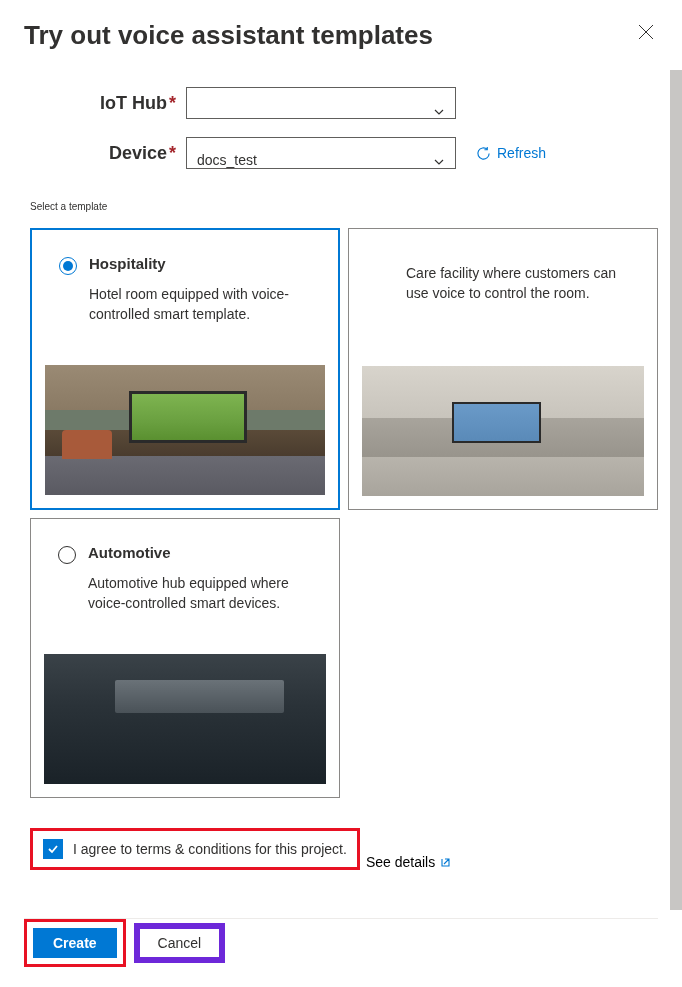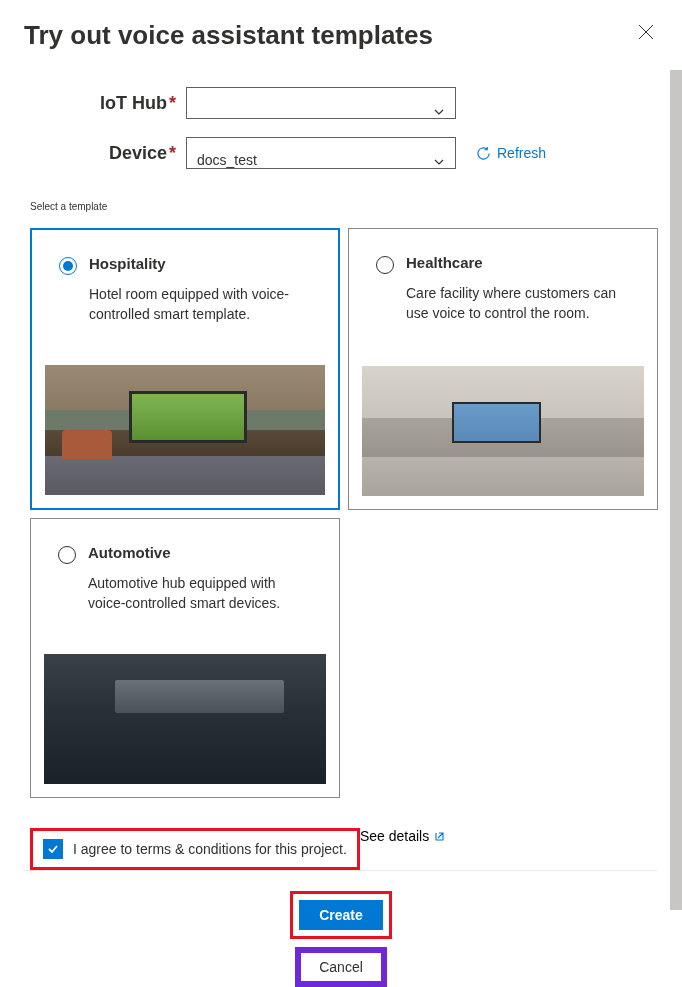--- a/index.html
+++ b/index.html
@@ -241,22 +241,23 @@
       position: absolute;
       left: 25%;
       top: 20%;
       width: 60%;
       height: 25%;
       background: linear-gradient(to bottom, #6a7278 0%, #4a5258 100%);
       border-radius: 2px;
     }
     .terms-row {
       display: flex;
-      align-items: flex-start;
+      align-items: flex-end;
       margin-top: 30px;
+      gap: 6px;
     }
     .terms-highlight {
       border: 3px solid #e81123;
       padding: 8px 10px;
       display: inline-flex;
       align-items: center;
       gap: 10px;
     }
     .checkbox {
       width: 20px;
@@ -274,26 +275,24 @@
     .see-details {
       color: #000000;
       cursor: pointer;
       display: inline-flex;
       align-items: center;
       gap: 4px;
       font-size: 14px;
     }
     .footer {
       margin-top: auto;
-      padding-top: 20px;
       border-top: 1px solid #edebe9;
       display: flex;
       gap: 8px;
       align-items: center;
-      flex-direction: column;
     }
     .create-highlight {
       border: 3px solid #e81123;
       padding: 6px;
     }
     .btn-primary {
       background: #0078d4;
       color: #fff;
       border: none;
       padding: 7px 20px;
@@ -379,37 +378,33 @@
             <div class="radio checked"></div>
             <span class="card-title">Hospitality</span>
           </div>
           <div class="card-desc">Hotel room equipped with voice-controlled smart template.</div>
         </div>
         <div class="card-image img-hospitality"></div>
       </div>
 
       <div class="template-card">
         <div class="card-content">
-          <div class="card-header">
-            <div class="radio"></div>
-            <span class="card-title">Healthcare</span>
-          </div>
           <div class="card-desc">Care facility where customers can use voice to control the room.</div>
         </div>
         <div class="card-image img-healthcare"></div>
       </div>
 
 
       <div class="template-card">
         <div class="card-content">
           <div class="card-header">
             <div class="radio"></div>
             <span class="card-title">Automotive</span>
           </div>
-          <div class="card-desc">Automotive hub equipped with voice-controlled smart devices.</div>
+          <div class="card-desc">Automotive hub equipped where voice-controlled smart devices.</div>
         </div>
         <div class="card-image img-automotive"></div>
       </div>
     </div>
 
     <div class="terms-row">
       <div class="terms-highlight">
         <div class="checkbox">
           <svg width="14" height="14" viewBox="0 0 14 14">
             <path d="M3 7 L6 10 L11 4" stroke="#fff" stroke-width="1.8" fill="none"></path>

